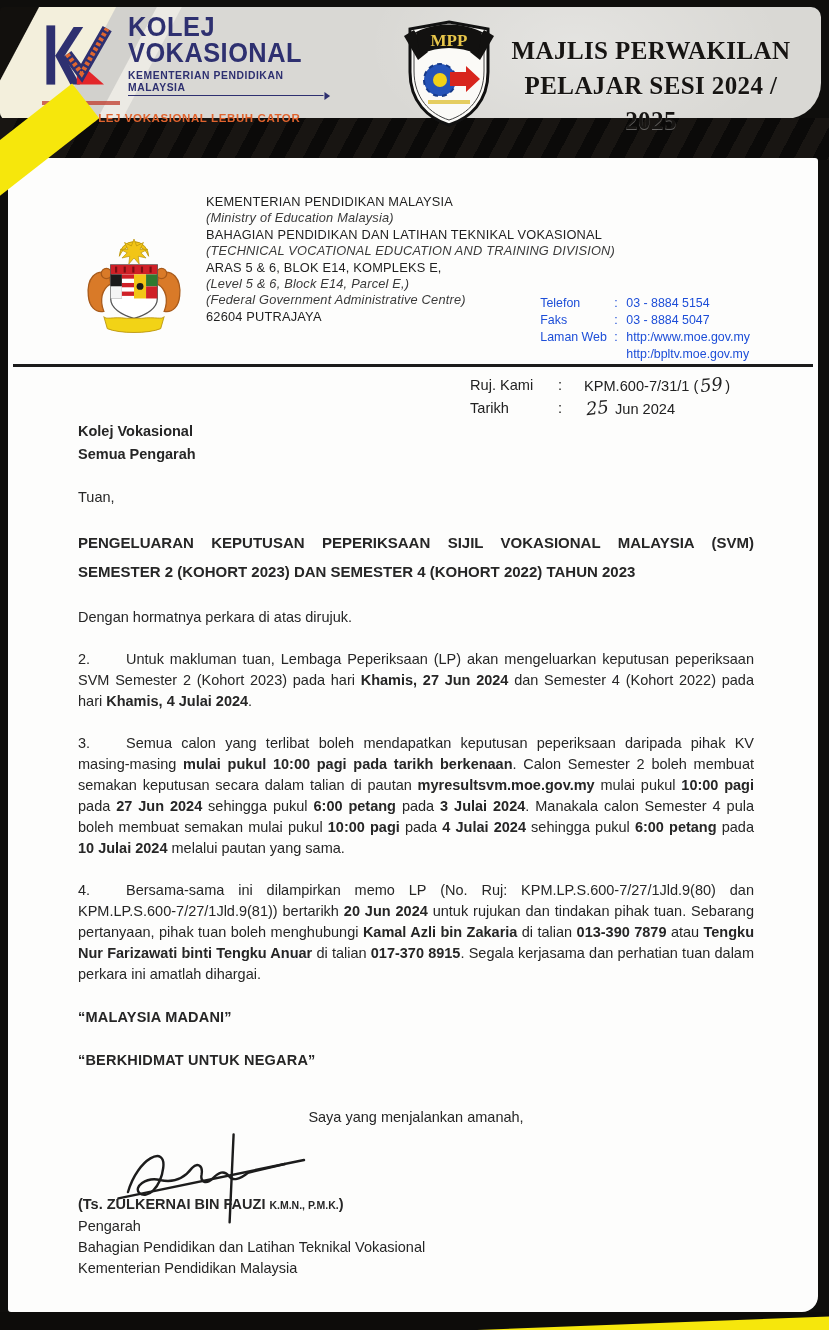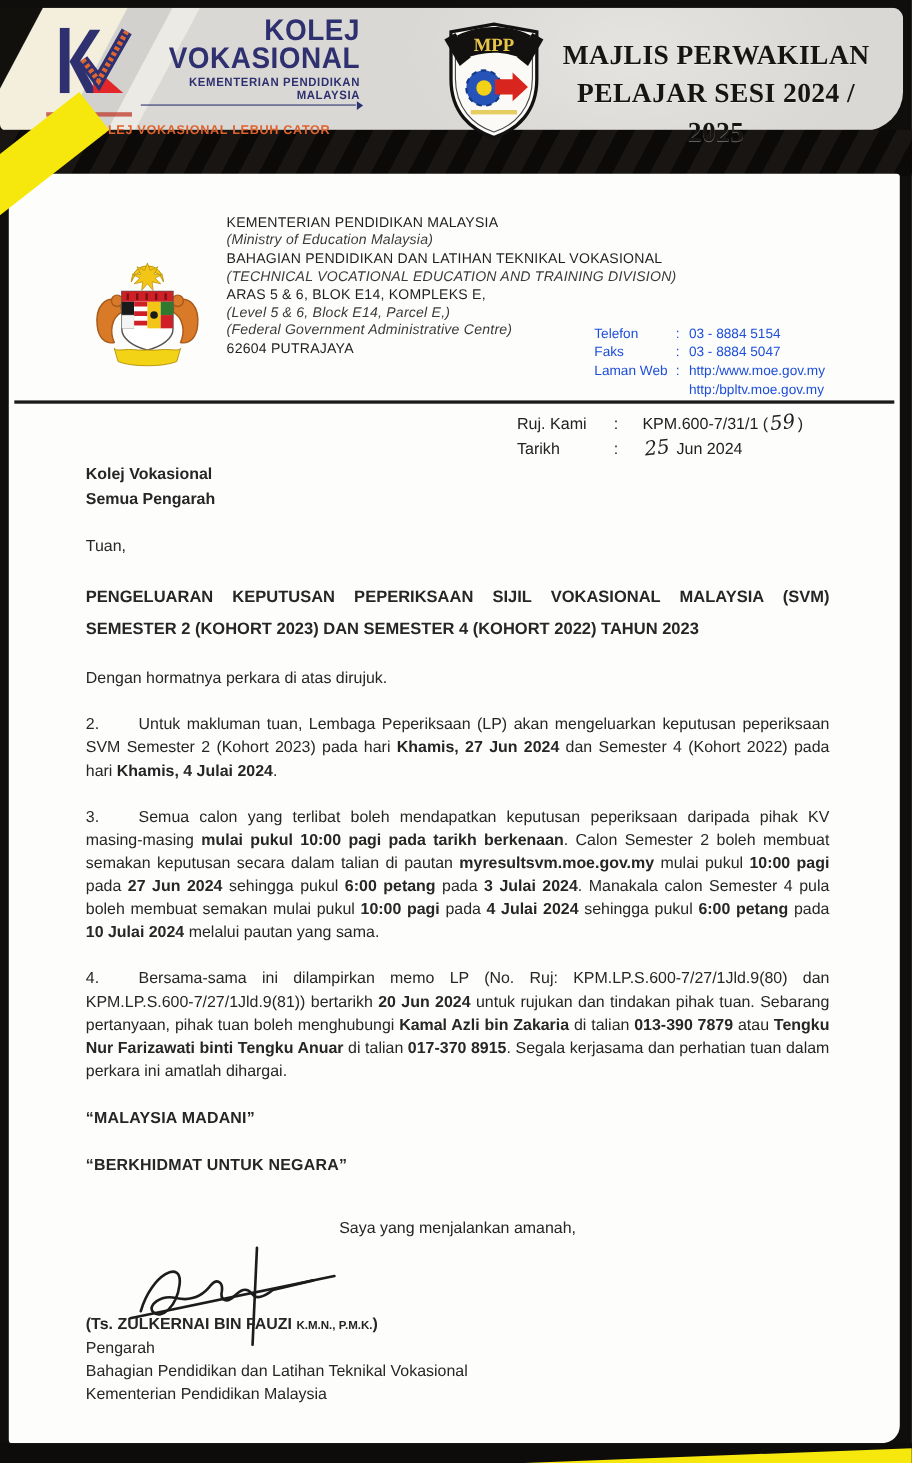--- a/index.html
+++ b/index.html
@@ -26,21 +26,21 @@
     position:absolute;top:118px;left:0;width:829px;height:42px;
     background:repeating-linear-gradient(118deg,#181512 0 16px,#0b0a09 16px 30px);
     z-index:1;
   }
   .yellow-wedge{
     position:absolute;left:-86px;top:138px;width:192px;height:44px;
     background:#f6e70c;transform:rotate(-38deg);z-index:3;
   }
   
   .kv-block{position:absolute;left:40px;top:15px;width:300px;z-index:2;}
-  .kv-row{display:flex;align-items:flex-start;text-align:right;}
+  .kv-row{display:flex;align-items:flex-start;}
   .kv-mark{width:72px;height:80px;flex:0 0 auto;}
   .kv-subtext-bar{width:78px;height:4px;background:#c0392b;opacity:.75;margin:2px 0 0 2px;}
   .kv-text{margin-left:8px;color:#2e3070;transform:scaleX(.94);transform-origin:left top;}
   .kv-l1{font-size:27px;font-weight:bold;line-height:25px;letter-spacing:.5px;}
   .kv-l2{font-size:27px;font-weight:bold;line-height:27px;letter-spacing:.5px;}
   .kv-l3{font-size:11px;font-weight:bold;letter-spacing:.6px;margin-top:2px;}
   .kv-rule{border-top:1.6px solid #2e3070;margin-top:2px;position:relative;width:208px;}
   .kv-rule::after{content:"";position:absolute;right:-7px;top:-4.5px;
     border-left:6px solid #2e3070;border-top:4px solid transparent;border-bottom:4px solid transparent;}
   .kv-tagline{margin-top:7px;text-align:center;width:100%;
@@ -62,21 +62,21 @@
   .letterhead{position:absolute;left:70px;top:34px;display:flex;}
   .crest{width:112px;height:118px;margin-top:38px;flex:0 0 auto;}
   .lh-text{margin-left:16px;margin-top:2px;color:#1f1f1f;font-size:12.8px;line-height:16.4px;letter-spacing:.2px;}
   .lh-text .it{font-style:italic;color:#3a3a3a;}
   .contacts{position:absolute;right:68px;top:137px;font-size:12.4px;line-height:17px;color:#1d4ed8;}
   .contacts .row{display:flex;}
   .contacts .lbl{width:74px;}
   .contacts .sep{width:12px;}
   .rule{position:absolute;left:5px;width:800px;top:206px;border-top:3px solid #1b1b1b;}
   .refblock{position:absolute;left:462px;top:216px;font-size:14.6px;line-height:22px;color:#222;}
-  .refblock .row{display:flex;align-items:center;}
+  .refblock .row{display:flex;align-items:flex-start;}
   .refblock .lbl{width:88px;}
   .refblock .sep{width:26px;}
   .hand{font-family:"DejaVu Serif", serif;font-style:italic;font-size:18px;
     display:inline-block;transform:rotate(-6deg);margin:0 2px;}
   
   .content{position:absolute;left:70px;top:262px;width:676px;color:#262626;
     font-size:14.5px;line-height:21px;}
   .content .b, .bold{font-weight:bold;}
   .recipient{font-weight:bold;line-height:23px;}
   .salutation{margin-top:21px;}

